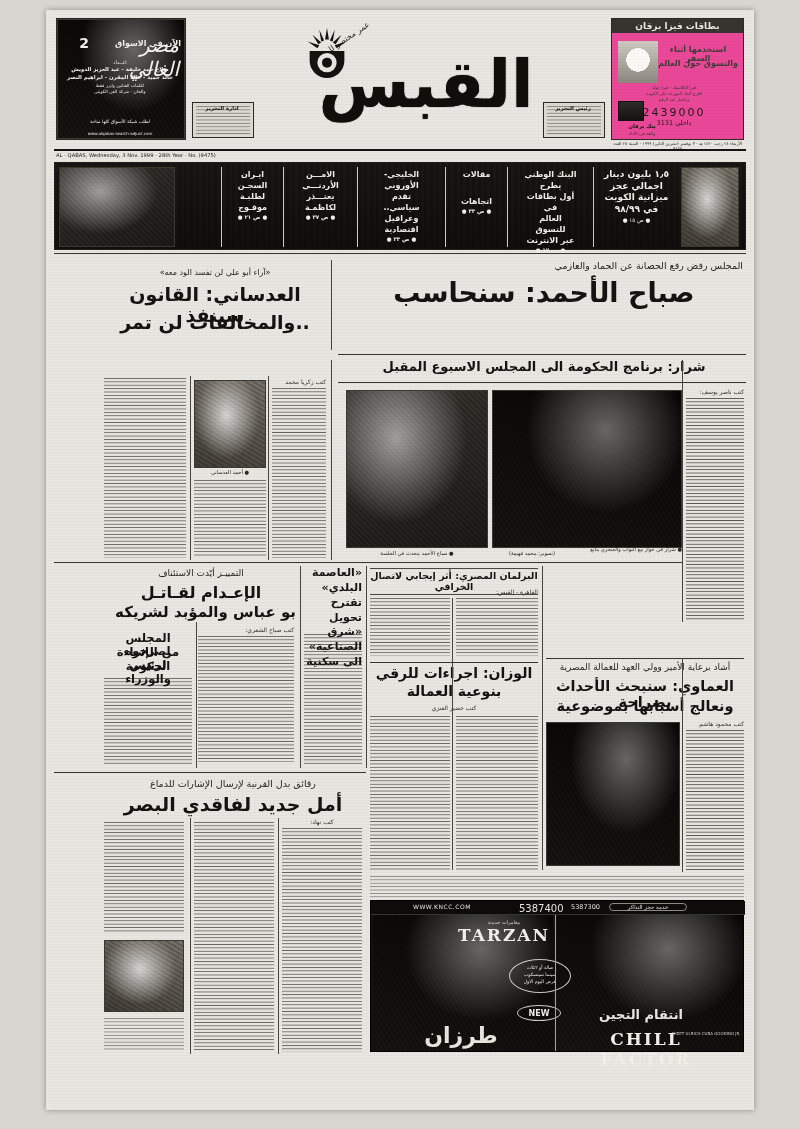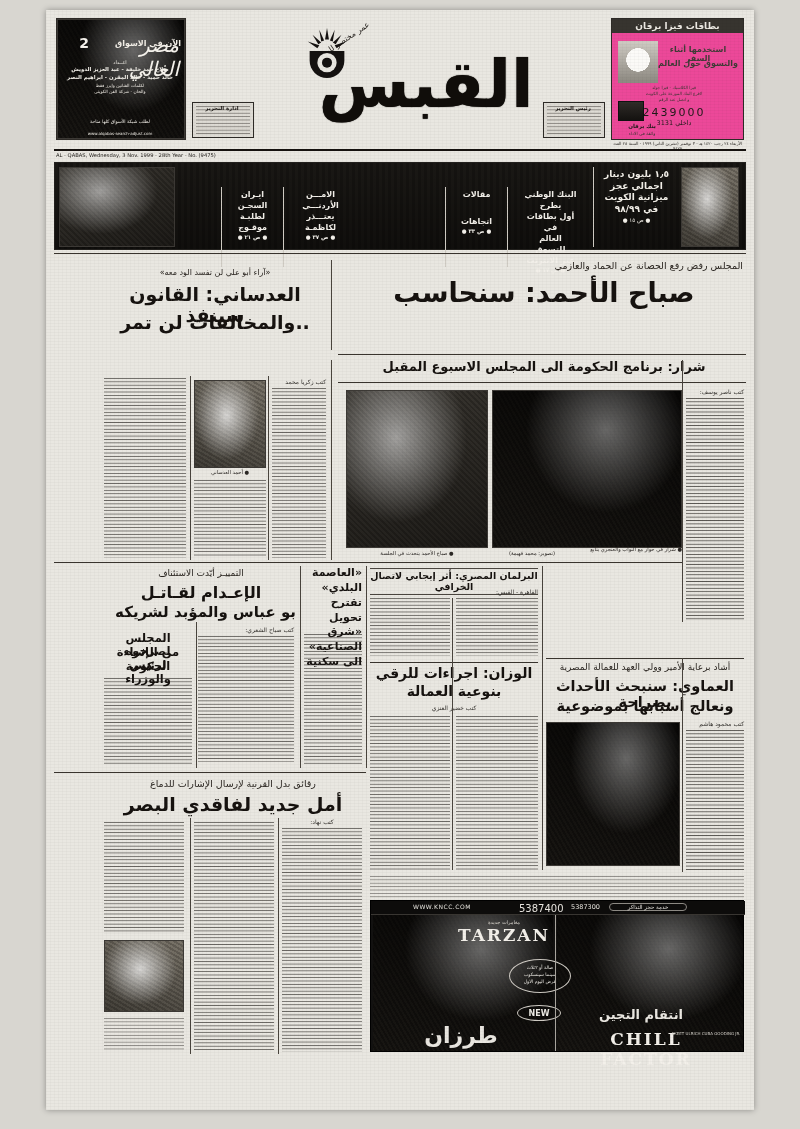--- a/index.html
+++ b/index.html
@@ -81,21 +81,21 @@
     text-shadow:0 0 1px #100d0a;
   }
   .logo-mark{
     position:absolute;width:58px;height:52px;left:50%;margin-left:-94px;top:-2px;
   }
   .adbox{border:1px solid #2e2b27;overflow:hidden;}
   .adhead{background:#37342f;color:#ece9e3;font-size:9px;font-weight:bold;
           text-align:center;padding:2px 0;letter-spacing:.5px;}
   .teaser{
     border-left:1px solid #cfcbc3;padding:2px 15px;box-sizing:border-box;
-    color:#f2efe9;font-size:8px;line-height:1.38;text-align:center;font-weight:bold;margin-top:20px;
+    color:#f2efe9;font-size:8px;line-height:1.38;text-align:center;font-weight:bold;
   }
   .teaser .pg{font-size:5.5px;display:block;margin-top:1px;letter-spacing:1px;}
   .bandstrip{
     background:
       repeating-linear-gradient(90deg,#4e4b46 0 3px,#3f3c38 3px 6px),
       linear-gradient(180deg,#55524c,#35322e);
     background-blend-mode:multiply;
   }
   .cinemabar{
     background:#121110;color:#efece6;border:1px solid #000;
@@ -208,20 +208,27 @@
         <span class="pg">● ص ١٧ ●</span>
       </div>
 
       <div class="blk teaser ar" style="right:238px;top:4px;width:62px;height:80px;">
         <div>مقالات</div>
         <div style="height:16px"></div>
         <div>اتجاهات</div>
         <span class="pg">● ص ٣٣ ●</span>
       </div>
 
+      <div class="blk teaser ar" style="right:300px;top:4px;width:88px;height:80px;">
+        <div>الخليجي-الأوروبي</div>
+        <div>تقدم سياسي..</div>
+        <div>وعراقيل</div>
+        <div>اقتصادية</div>
+        <span class="pg">● ص ٣٣ ●</span>
+      </div>
 
       <div class="blk teaser ar" style="right:388px;top:4px;width:74px;height:80px;">
         <div>الامـــن</div>
         <div>الأردنـــي</div>
         <div>يعتـــذر</div>
         <div>لكاظمـة</div>
         <span class="pg">● ص ٣٧ ●</span>
       </div>
 
       <div class="blk teaser ar" style="right:462px;top:4px;width:62px;height:80px;">

